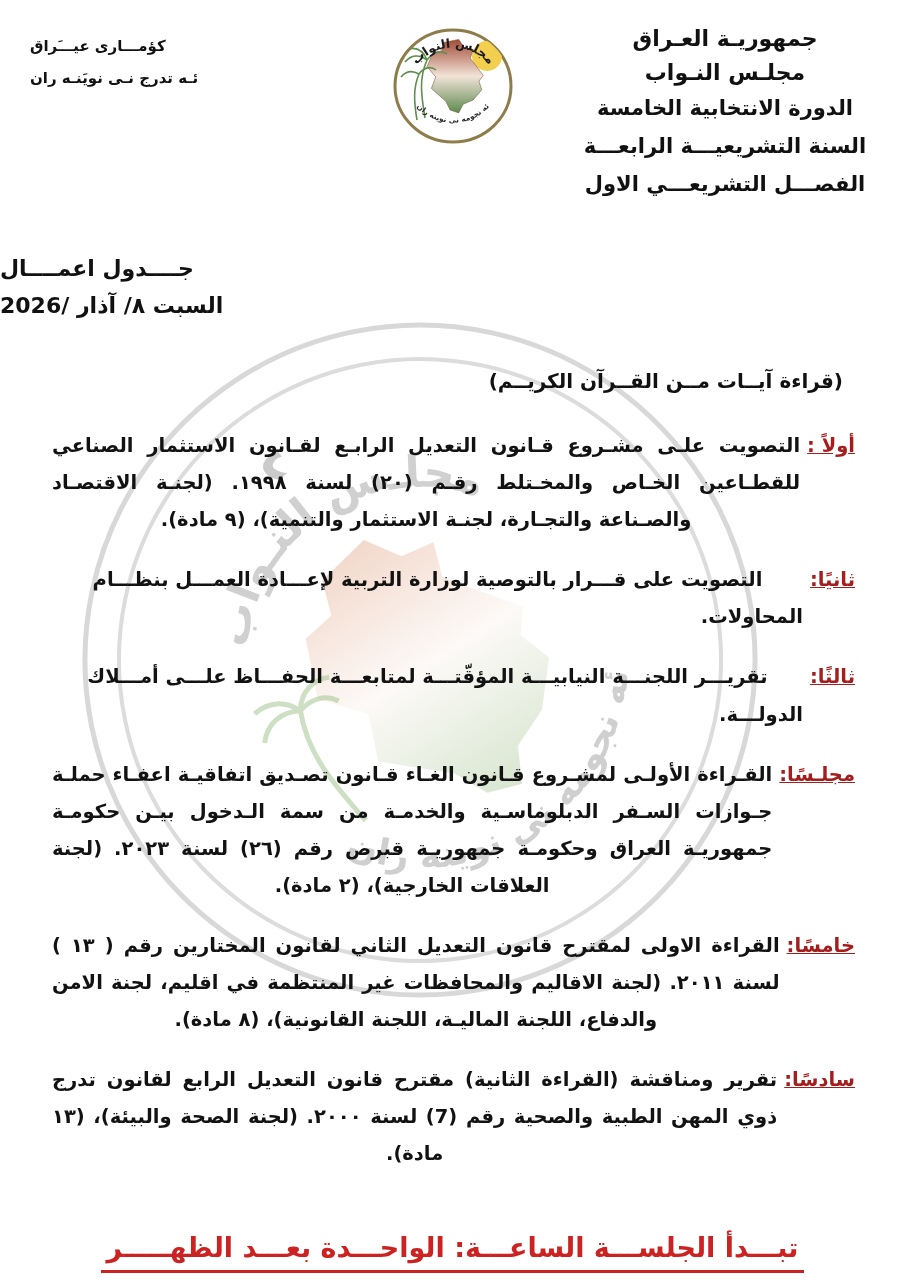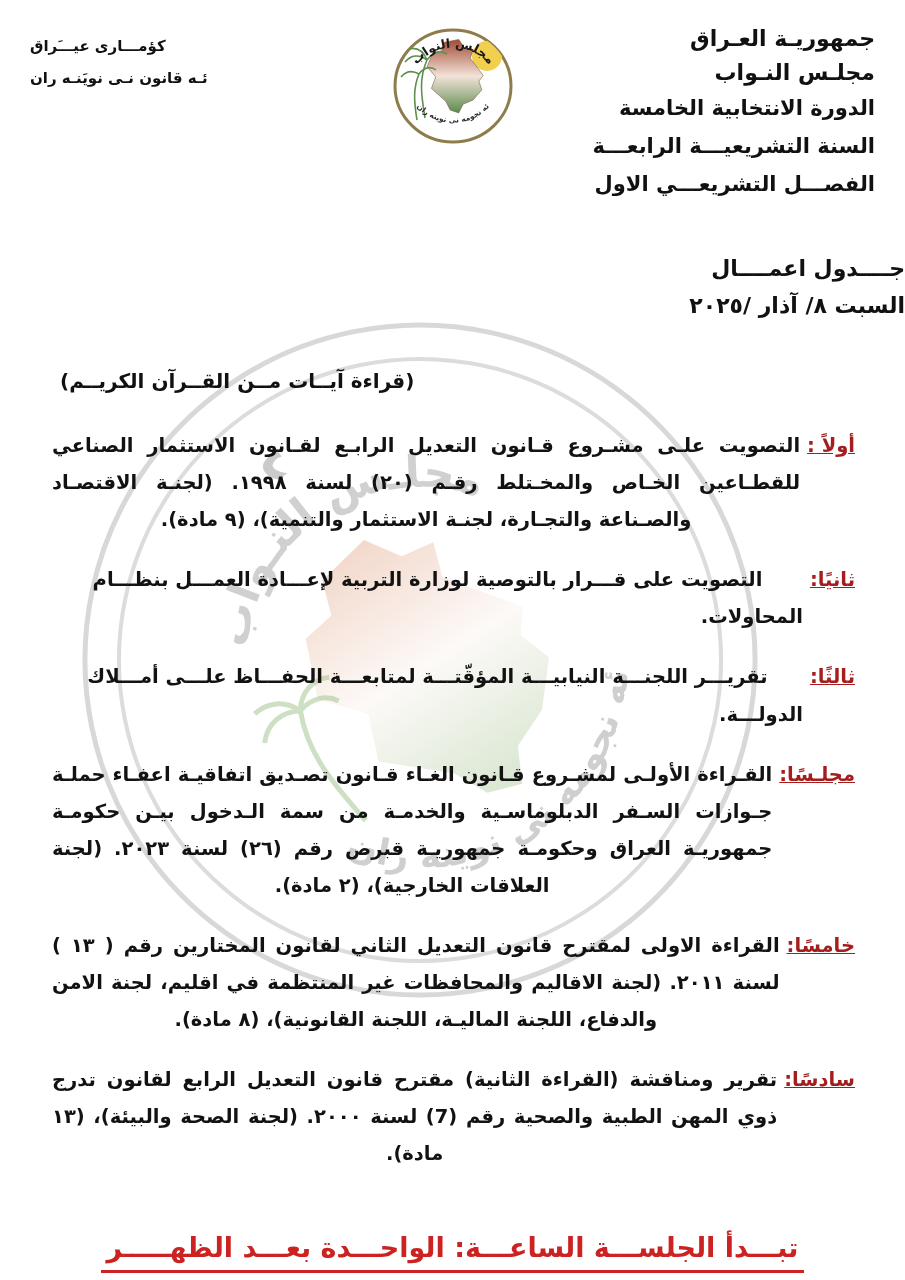--- a/index.html
+++ b/index.html
@@ -19,32 +19,32 @@
     z-index: 0; pointer-events: none;
   }
 
   .content { position: relative; z-index: 1; }
 
   
   .header {
     display: flex; justify-content: space-between; align-items: flex-start;
     padding: 22px 30px 0 30px;
   }
-  .header-ar { width: 300px; color: #111; }
+  .header-ar { width: 300px; text-align: center; color: #111; }
   .header-ar .h-big   { font-size: 22px; line-height: 1.55; letter-spacing: 0.5px; }
   .header-ar .h-small { font-size: 21px; line-height: 1.8; }
   .header-ar .h-small:first-of-type { margin-top: 10px; }
   .seal-wrap { width: 140px; padding-top: 0; }
   .header-ku { width: 300px; text-align: left; font-size: 15px; line-height: 2.15; color: #111; padding-top: 8px; }
 
   
-  .title { margin-top: 46px; text-align: right; font-size: 22px; line-height: 1.72; color: #111; }
-
-  
-  .quran { margin-top: 44px; padding: 0 62px 0 60px; text-align: left; font-size: 20px; color: #111; }
+  .title { margin-top: 46px; text-align: left; font-size: 22px; line-height: 1.72; color: #111; }
+
+  
+  .quran { margin-top: 44px; padding: 0 62px 0 60px; text-align: right; font-size: 20px; color: #111; }
 
   
   .items { padding: 0 50px 0 52px; margin-top: 34px; }
   .item { display: flex; align-items: flex-start; font-size: 19.5px; line-height: 1.9; margin-top: 23px; color: #121212; }
   .item:first-child { margin-top: 0; }
   .item .ordinal { color: #a51e1e; white-space: nowrap; margin-left: 7px; text-decoration: underline; }
   .item .text { flex: 1; text-align: justify; text-align-last: center; }
   .item .text.single { text-align: center; text-align-last: right; }
 
   
@@ -142,28 +142,28 @@
             <textPath href="#sealTopArc" startOffset="50%">مجلس النواب</textPath>
           </text>
           <text font-size="7.5" fill="#2a2a2a" font-weight="bold" text-anchor="middle">
             <textPath href="#sealBottomArc" startOffset="50%">ئه نجومه نى نوينه ران</textPath>
           </text>
         </svg>
       </div>
 
       <div class="header-ku">
         <div>كؤمـــارى عيـــَراق</div>
-        <div>ئـه قانون نـى نويَنـه ران</div>
+        <div>ئـه تدرج نـى نويَنـه ران</div>
       </div>
 
     </header>
 
     <div class="title">
       <div>جــــدول اعمــــال</div>
-      <div>السبت ٨/ آذار /٢٠٢٥</div>
+      <div>السبت ٨/ آذار /2026</div>
     </div>
 
     <div class="quran">(قراءة آيــات مــن القــرآن الكريــم)</div>
 
     <div class="items">
 
       <div class="item">
         <span class="ordinal">أولاً :</span>
         <div class="text">التصويت علـى مشـروع قـانون التعديل الرابـع لقـانون الاستثمار الصناعي للقطـاعين الخـاص والمخـتلط رقـم (٢٠) لسنة ١٩٩٨. (لجنـة الاقتصـاد والصـناعة والتجـارة، لجنـة الاستثمار والتنمية)، (٩ مادة).</div>
       </div>

